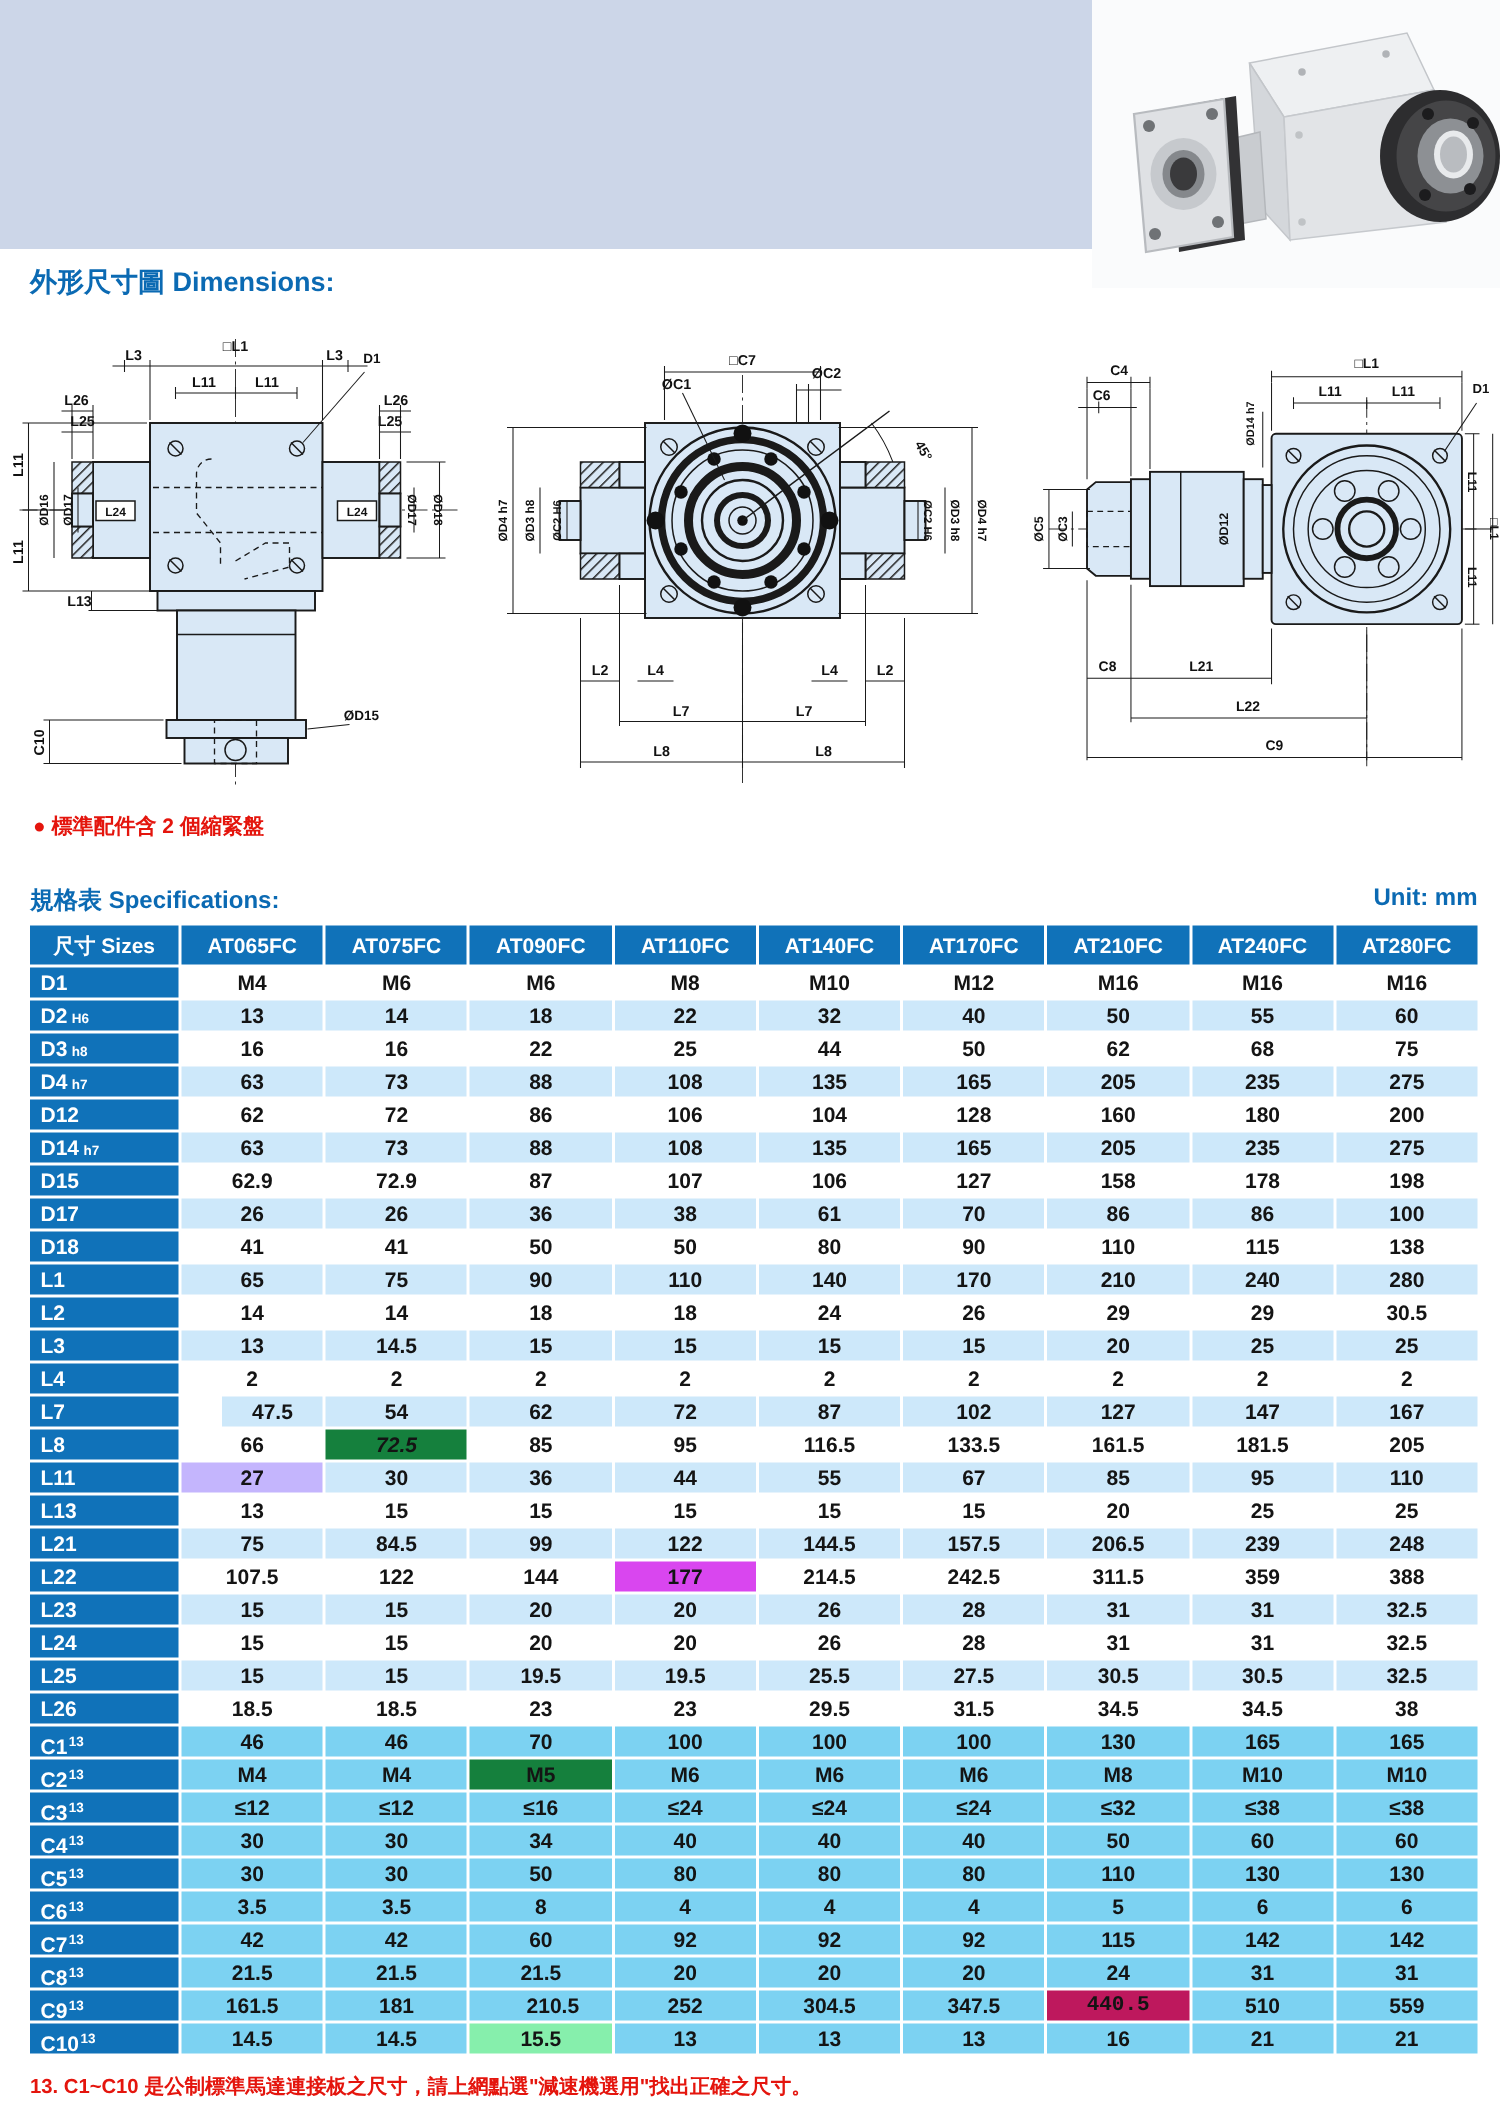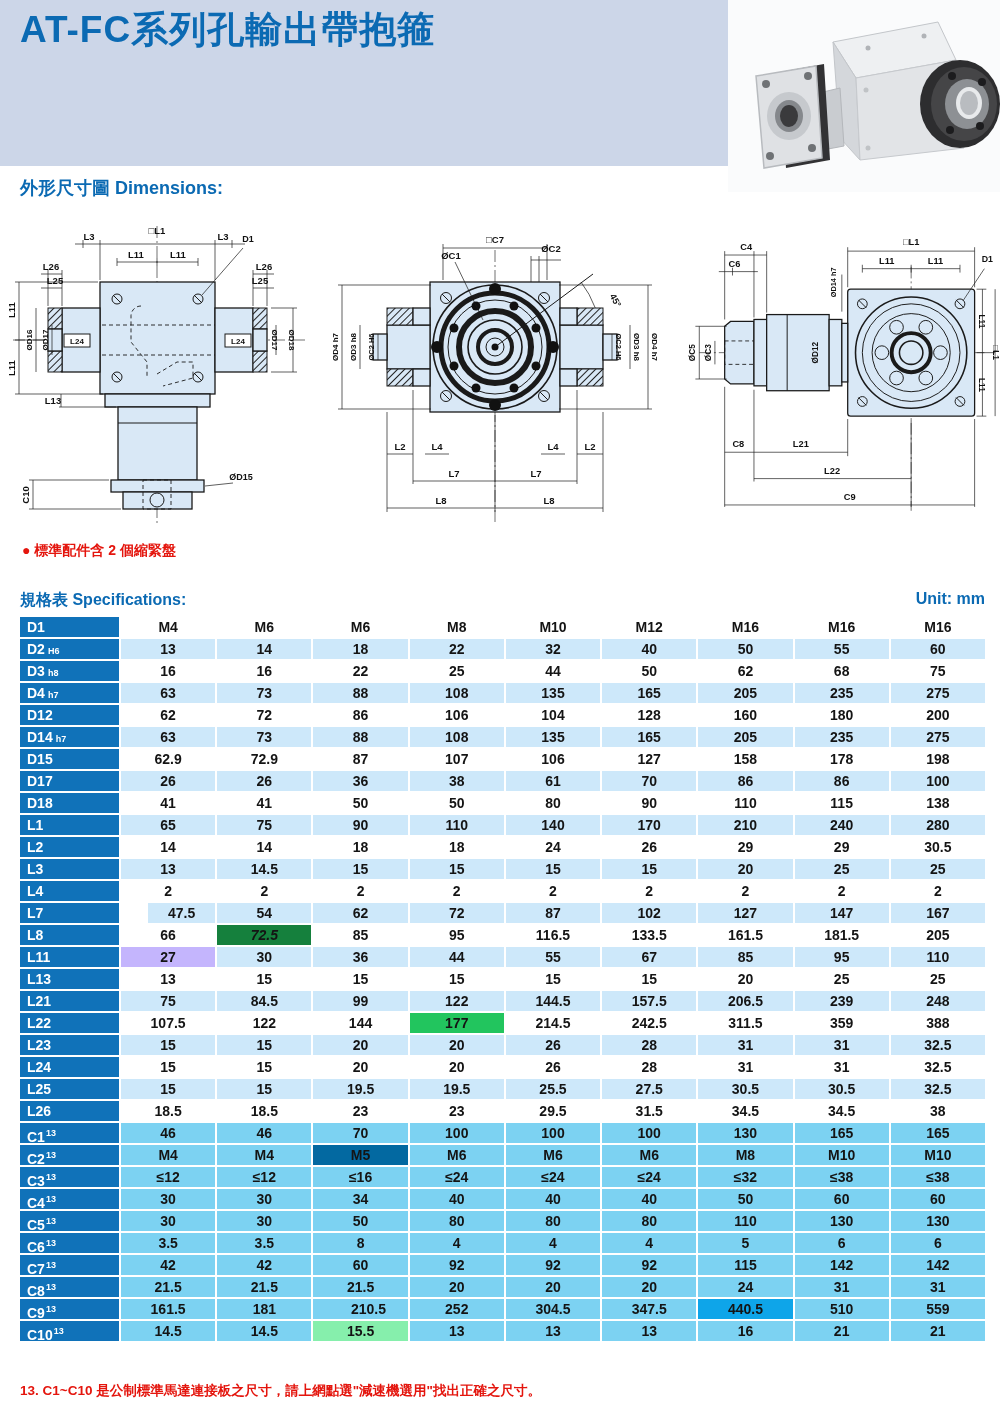--- a/index.html
+++ b/index.html
@@ -35,21 +35,20 @@
   .rowlbl{background:#1072b9;color:#fff;text-align:left;padding-left:7px;}
   .rowlbl .sub{font-size:9px;font-weight:bold;margin-left:3px;}
   .rowlbl .sup{font-size:9px;font-weight:bold;vertical-align:super;margin-left:1px;}
   .footnote{position:absolute;left:20px;top:1382px;color:#e4150d;font-size:13.5px;font-weight:bold;}
 </style>
 </head>
 <body>
 
 <div class="banner">
   <div class="titles">
-    <div class="title-main">AT-FC系列孔輸出帶抱箍</div>
   </div>
 </div>
 
 <div class="photo">
   <svg width="272" height="192" viewBox="0 0 272 192">
 
     <polygon points="105,42 210,22 228,60 128,78" fill="#eef0f2" stroke="#c3c6ca" stroke-width="1"></polygon>
     <polygon points="105,42 128,78 132,160 112,138" fill="#d4d7db" stroke="#c3c6ca" stroke-width="1"></polygon>
     <polygon points="128,78 228,60 236,148 132,160" fill="#e2e4e7" stroke="#c6c9cd" stroke-width="1"></polygon>
 
@@ -399,20 +398,32 @@
   <span>●</span>
   <span>標準配件含 2 個縮緊盤</span>
 </div>
 
 <div class="spec-bar">
   <span class="spec-label">規格表 Specifications:</span>
   <span class="unit-label">Unit: mm</span>
 </div>
 
 <div class="table">
+    <div class="trow head">
+      <div class="cell">尺寸 Sizes</div>
+      <div class="cell">AT065FC</div>
+      <div class="cell">AT075FC</div>
+      <div class="cell">AT090FC</div>
+      <div class="cell">AT110FC</div>
+      <div class="cell">AT140FC</div>
+      <div class="cell">AT170FC</div>
+      <div class="cell">AT210FC</div>
+      <div class="cell">AT240FC</div>
+      <div class="cell">AT280FC</div>
+    </div>
     <div class="trow">
       <div class="cell rowlbl"><span>D1</span></div>
       <div class="cell" style="background: rgb(255, 255, 255);">M4</div>
       <div class="cell" style="background: rgb(255, 255, 255);">M6</div>
       <div class="cell" style="background: rgb(255, 255, 255);">M6</div>
       <div class="cell" style="background: rgb(255, 255, 255);">M8</div>
       <div class="cell" style="background: rgb(255, 255, 255);">M10</div>
       <div class="cell" style="background: rgb(255, 255, 255);">M12</div>
       <div class="cell" style="background: rgb(255, 255, 255);">M16</div>
       <div class="cell" style="background: rgb(255, 255, 255);">M16</div>
@@ -620,21 +631,21 @@
       <div class="cell" style="background: rgb(205, 232, 250);">157.5</div>
       <div class="cell" style="background: rgb(205, 232, 250);">206.5</div>
       <div class="cell" style="background: rgb(205, 232, 250);">239</div>
       <div class="cell" style="background: rgb(205, 232, 250);">248</div>
     </div>
     <div class="trow">
       <div class="cell rowlbl"><span>L22</span></div>
       <div class="cell" style="background: rgb(255, 255, 255);">107.5</div>
       <div class="cell" style="background: rgb(255, 255, 255);">122</div>
       <div class="cell" style="background: rgb(255, 255, 255);">144</div>
-      <div class="cell" style="background: #22c55e;">177</div>
+      <div class="cell" style="background: #d946ef;">177</div>
       <div class="cell" style="background: rgb(255, 255, 255);">214.5</div>
       <div class="cell" style="background: rgb(255, 255, 255);">242.5</div>
       <div class="cell" style="background: rgb(255, 255, 255);">311.5</div>
       <div class="cell" style="background: rgb(255, 255, 255);">359</div>
       <div class="cell" style="background: rgb(255, 255, 255);">388</div>
     </div>
     <div class="trow">
       <div class="cell rowlbl"><span>L23</span></div>
       <div class="cell" style="background: rgb(205, 232, 250);">15</div>
       <div class="cell" style="background: rgb(205, 232, 250);">15</div>
@@ -691,21 +702,21 @@
       <div class="cell" style="background: rgb(124, 210, 242);">100</div>
       <div class="cell" style="background: rgb(124, 210, 242);">100</div>
       <div class="cell" style="background: rgb(124, 210, 242);">130</div>
       <div class="cell" style="background: rgb(124, 210, 242);">165</div>
       <div class="cell" style="background: rgb(124, 210, 242);">165</div>
     </div>
     <div class="trow">
       <div class="cell rowlbl"><span>C2</span><span class="sup">13</span></div>
       <div class="cell" style="background: rgb(124, 210, 242);">M4</div>
       <div class="cell" style="background: rgb(124, 210, 242);">M4</div>
-      <div class="cell" style="background: #0369a1;">M5</div>
+      <div class="cell" style="background: #15803d;">M5</div>
       <div class="cell" style="background: rgb(124, 210, 242);">M6</div>
       <div class="cell" style="background: rgb(124, 210, 242);">M6</div>
       <div class="cell" style="background: rgb(124, 210, 242);">M6</div>
       <div class="cell" style="background: rgb(124, 210, 242);">M8</div>
       <div class="cell" style="background: rgb(124, 210, 242);">M10</div>
       <div class="cell" style="background: rgb(124, 210, 242);">M10</div>
     </div>
     <div class="trow">
       <div class="cell rowlbl"><span>C3</span><span class="sup">13</span></div>
       <div class="cell" style="background: rgb(124, 210, 242);">≤12</div>
@@ -779,21 +790,21 @@
       <div class="cell" style="background: rgb(124, 210, 242);">31</div>
     </div>
     <div class="trow">
       <div class="cell rowlbl"><span>C9</span><span class="sup">13</span></div>
       <div class="cell" style="background: rgb(124, 210, 242);">161.5</div>
       <div class="cell" style="background: rgb(124, 210, 242);">181</div>
       <div class="cell" style="background: rgb(124, 210, 242); padding-left: 16px;">210.5</div>
       <div class="cell" style="background: rgb(124, 210, 242);">252</div>
       <div class="cell" style="background: rgb(124, 210, 242);">304.5</div>
       <div class="cell" style="background: rgb(124, 210, 242);">347.5</div>
-      <div class="cell" style="background: #0ea5e9;">440.5</div>
+      <div class="cell" style="background: #be185d; font-family: Liberation Mono, monospace;">440.5</div>
       <div class="cell" style="background: rgb(124, 210, 242);">510</div>
       <div class="cell" style="background: rgb(124, 210, 242);">559</div>
     </div>
     <div class="trow">
       <div class="cell rowlbl"><span>C10</span><span class="sup">13</span></div>
       <div class="cell" style="background: rgb(124, 210, 242);">14.5</div>
       <div class="cell" style="background: rgb(124, 210, 242);">14.5</div>
       <div class="cell" style="background: #86efac;">15.5</div>
       <div class="cell" style="background: rgb(124, 210, 242);">13</div>
       <div class="cell" style="background: rgb(124, 210, 242);">13</div>

